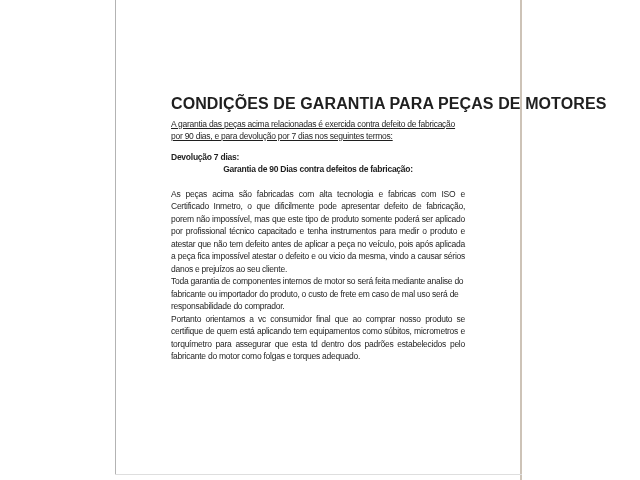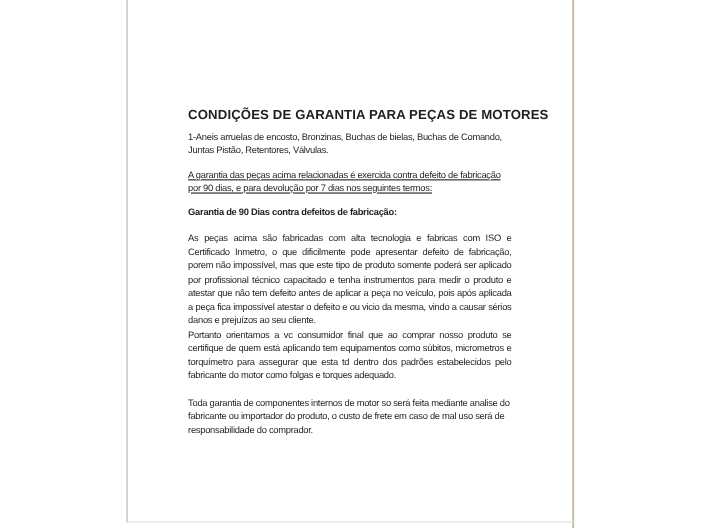--- a/index.html
+++ b/index.html
@@ -42,60 +42,60 @@
   .doc-content {
     position: absolute;
     left: 171px;
     top: 98px;
     width: 294px;
     font-size: 8.5px;
     letter-spacing: -0.25px;
     line-height: 12.5px;
   }
   .doc-title {
-    font-size: 12px;
+    font-size: 16px;
     font-weight: bold;
     letter-spacing: 0.1px;
     line-height: 12.5px;
     margin: 0 0 7px 0;
     white-space: nowrap;
   }
   .para {
     margin: 0;
   }
   .para.justified {
     text-align: justify;
   }
   .heading {
     font-weight: bold;
     margin: 0;
   }
   .gap-7  { margin-bottom: 7px; }
   .gap-8  { margin-bottom: 8px; text-decoration: underline; }
   .gap-10 { margin-bottom: 10px; }
-  .gap-12 { margin-bottom: 12px; }
+  .gap-12 { margin-bottom: 12px; text-align: center; }
 </style>
 </head>
 <body>
 
 <div class="page-edge edge-left"></div>
 <div class="page-edge edge-right"></div>
 <div class="edge-bottom"></div>
 
 <div class="doc-content">
 
   <h1 class="doc-title">CONDIÇÕES DE GARANTIA PARA PEÇAS DE MOTORES</h1>
 
-  <p class="para gap-10">1-Aneis arruelas de encosto, Bronzinas, Buchas de bielas, Buchas de Comando, Juntas Pistão, Retentores, Válvulas.</p>
 
   <p class="para gap-8">A garantia das peças acima relacionadas é exercida contra defeito de fabricação por 90 dias, e para devolução por 7 dias nos seguintes termos:</p>
 
+  <p class="heading">Devolução 7 dias:</p>
 
 
   <p class="heading gap-12">Garantia de 90 Dias contra defeitos de fabricação:</p>
 
   <p class="para justified">As peças acima são fabricadas com alta tecnologia e fabricas com ISO e Certificado Inmetro, o que dificilmente pode apresentar defeito de fabricação, porem não impossível, mas que este tipo de produto somente poderá ser aplicado por profissional técnico capacitado e tenha instrumentos para medir o produto e atestar que não tem defeito antes de aplicar a peça no veículo, pois após aplicada a peça fica impossível atestar o defeito e ou  vicio da mesma, vindo a causar sérios danos e prejuízos ao seu cliente.</p>
 
+  <p class="para">Toda garantia de componentes internos de motor so será feita mediante analise do fabricante ou importador do produto, o custo de frete em caso de mal uso será de responsabilidade do comprador.</p>
+
   <p class="para justified gap-12">Portanto orientamos a vc consumidor final que ao comprar nosso produto se certifique de quem está aplicando tem equipamentos como súbitos, micrometros e torquímetro para assegurar que esta td dentro dos padrões estabelecidos pelo fabricante do motor como folgas e torques adequado.</p>
-
-  <p class="para">Toda garantia de componentes internos de motor so será feita mediante analise do fabricante ou importador do produto, o custo de frete em caso de mal uso será de responsabilidade do comprador.</p>
 
 </div>
 
 </body></html>

